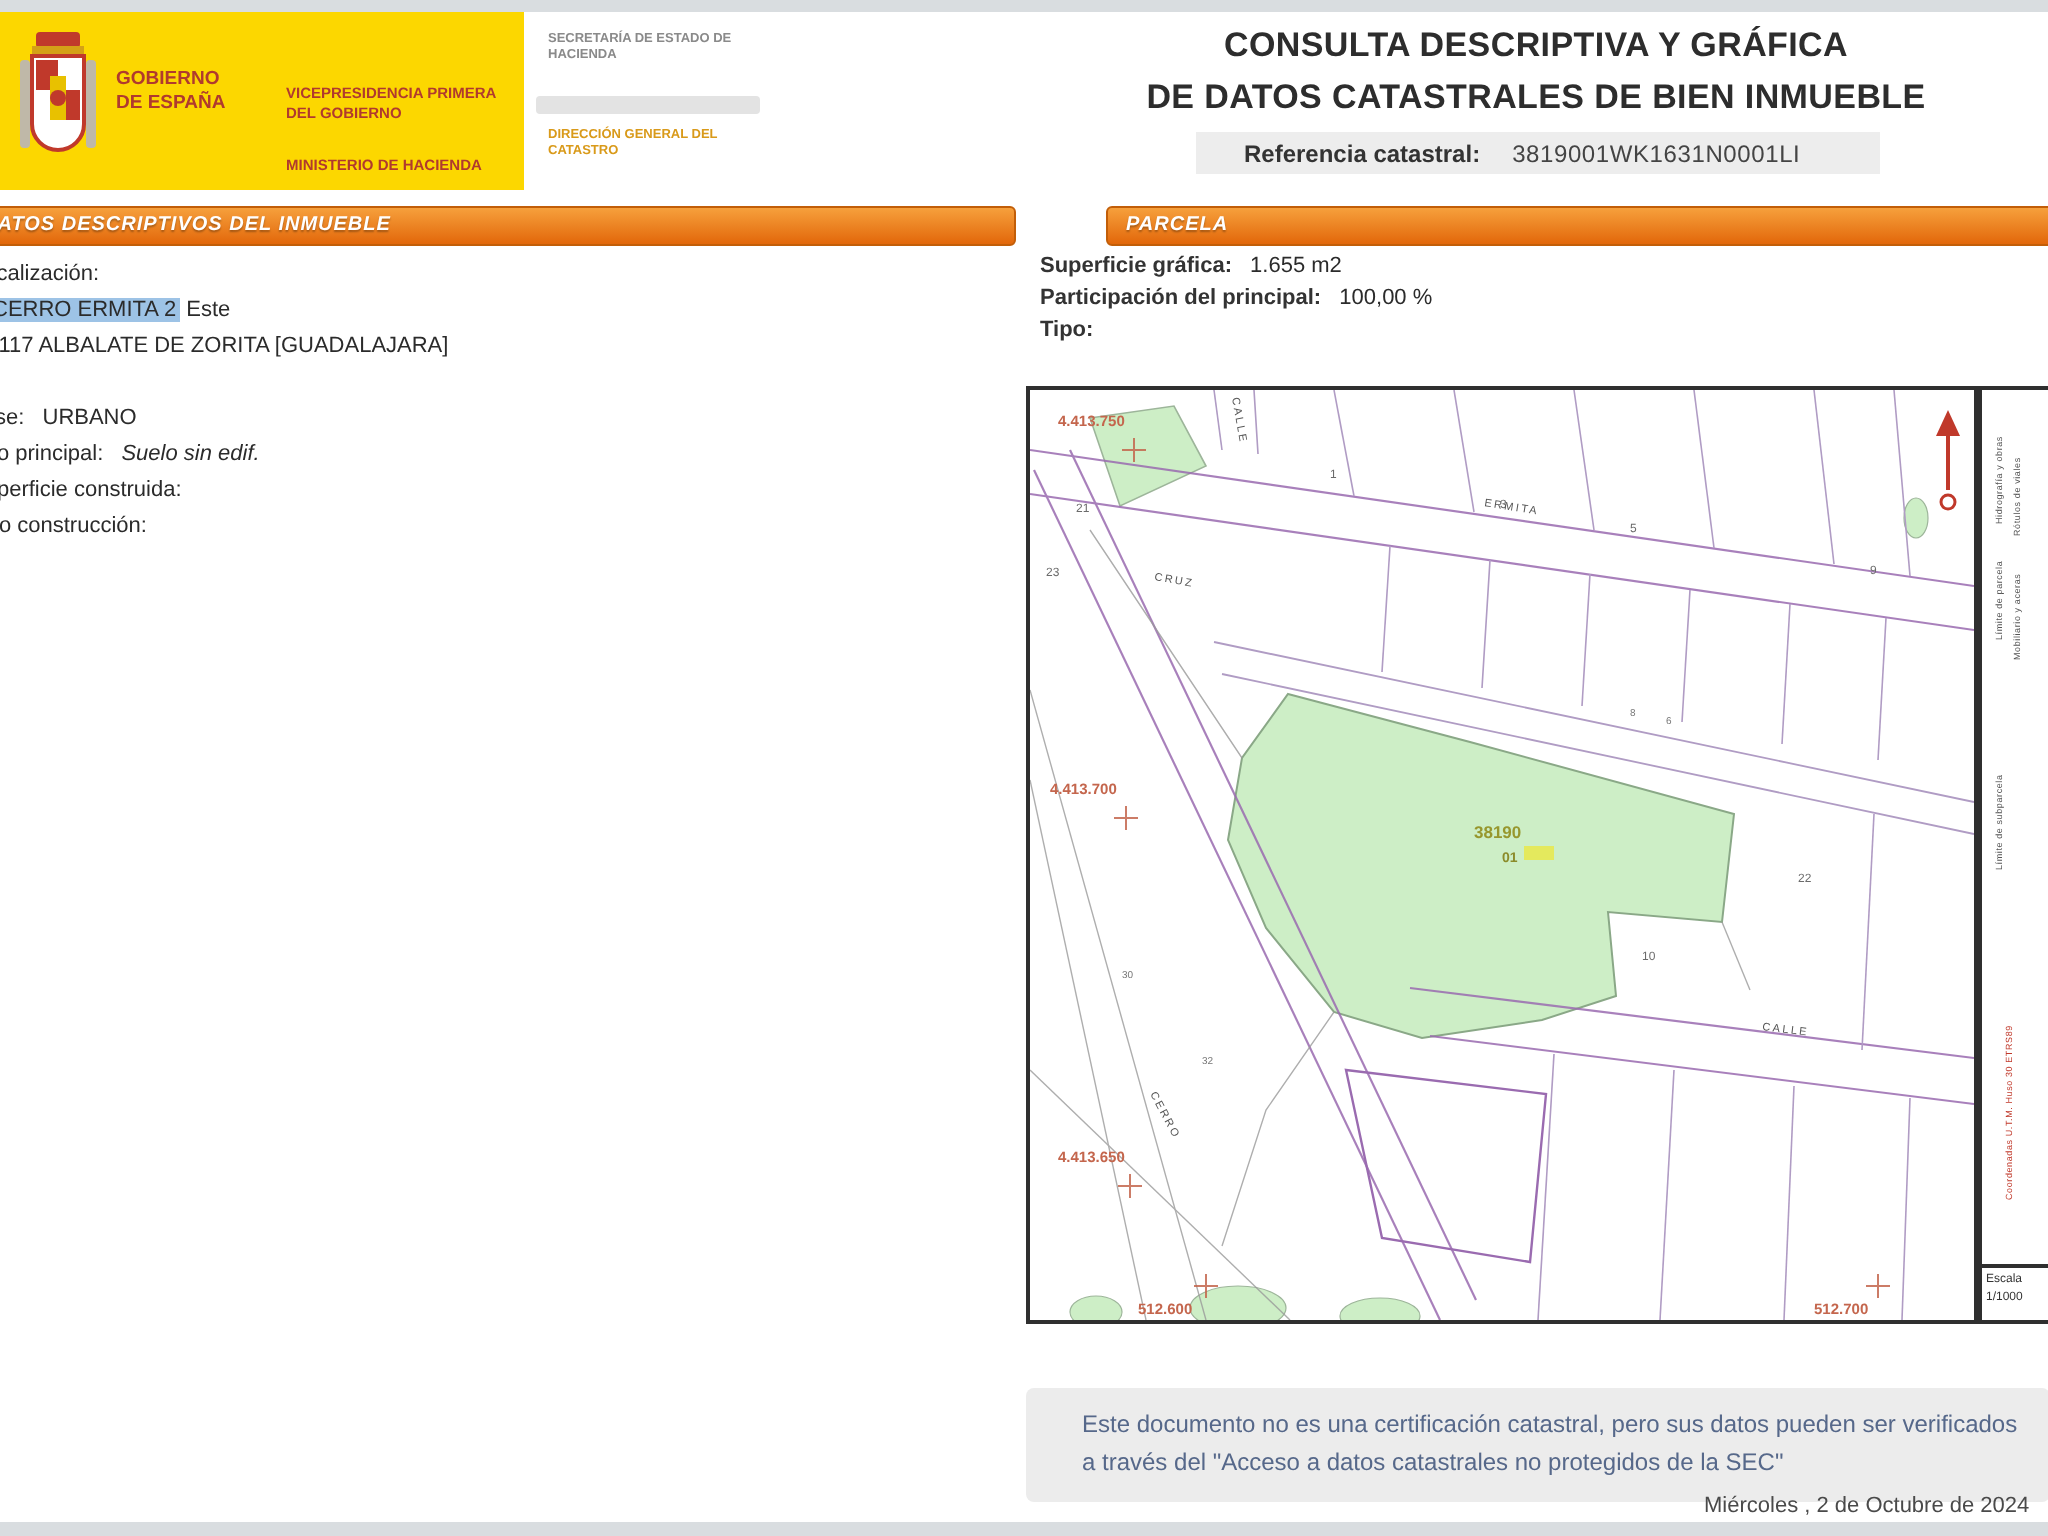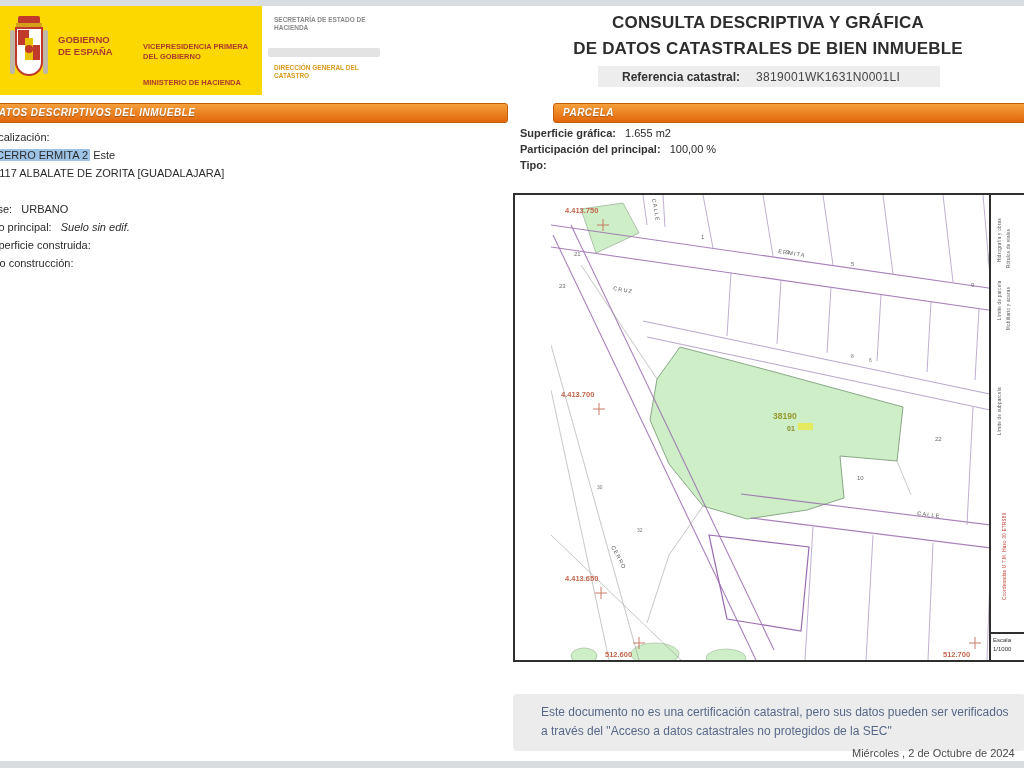--- a/index.html
+++ b/index.html
@@ -32,21 +32,21 @@
 
   
   .ln{position:absolute;font-size:11px;color:#2b2b2b;white-space:nowrap;}
   .hl{background:#9dc3e6;padding:0 2px;}
   .it{font-style:italic;}
   .blbl{font-weight:bold;color:#333;}
   .bval{margin-left:6px;}
 
   
   .mapframe{position:absolute;left:513px;top:193px;width:472px;height:465px;
-            border:2px solid #2f2f2f;background:#fff;padding-left:36px;}
+            border:2px solid #2f2f2f;background:#fff;}
   .legendbox{position:absolute;left:989px;top:193px;width:44px;height:465px;
              border:2px solid #2f2f2f;background:#fff;}
   .vt{position:absolute;font-size:4.5px;color:#555;white-space:nowrap;
       transform-origin:0 0;transform:rotate(-90deg);letter-spacing:.3px;}
   .vt.red{color:#c0392b;}
   .escala{position:absolute;left:0;bottom:0;width:100%;height:28px;border-top:2px solid #2f2f2f;
           font-size:6px;color:#333;padding:2px 0 0 2px;box-sizing:border-box;line-height:1.5;}
 
   svg .coord{font:bold 7.5px "Liberation Sans",sans-serif;fill:#c4664d;}
   svg .pnum{font:6px "Liberation Sans",sans-serif;fill:#6b6b6b;}

